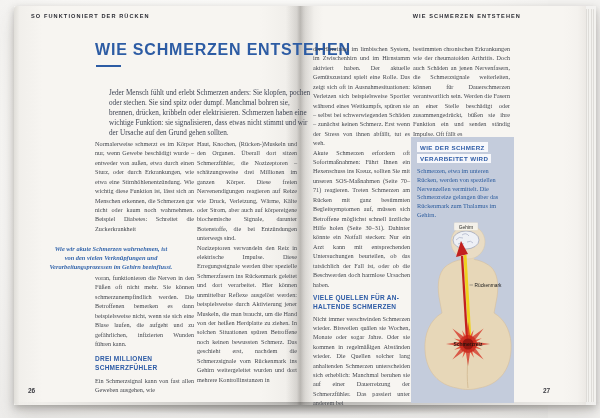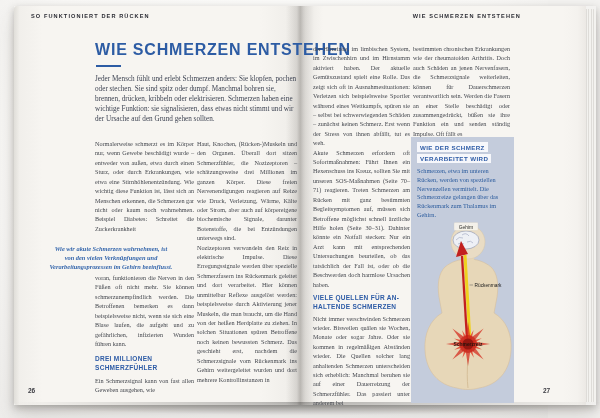--- a/index.html
+++ b/index.html
@@ -21,21 +21,21 @@
   .gutter{position:absolute;left:272px;top:0;width:28px;height:100%;
     background:linear-gradient(90deg,rgba(70,64,58,0) 0%,rgba(70,64,58,.10) 38%,rgba(70,64,58,.22) 50%,rgba(70,64,58,.12) 62%,rgba(70,64,58,0) 100%);}
   .content{position:absolute;inset:0;}
   .running-head{position:absolute;top:13px;font-family:"Liberation Sans",sans-serif;
     font-size:5.6px;font-weight:bold;letter-spacing:1.1px;color:#2c2d35;}
   .rh-left{left:31px;}
   .rh-right{right:27px;}
   .page-title{position:absolute;left:95px;top:41px;margin:0;font-family:"Liberation Sans",sans-serif;
     font-size:16px;font-weight:bold;letter-spacing:.8px;color:#2d5ca4;}
   .title-rule{position:absolute;left:96px;top:65px;width:25px;height:2px;background:#2d5ca4;}
-  .intro{position:absolute;left:95px;top:75px;width:202px;margin:0;
+  .intro{position:absolute;left:95px;top:75px;width:202px;margin:14px;
     font-size:7.2px;line-height:1.38;color:#3e4453;}
   .body{position:absolute;margin:0;font-size:6.2px;line-height:1.52;color:#45484f;
     text-align:justify;text-align-last:left;hyphens:auto;}
   .body p{margin:0;}
   .subhead{font-family:"Liberation Sans",sans-serif;font-size:6.5px;font-weight:bold;
     letter-spacing:.3px;color:#2d5ba6;line-height:1.35;}
   .subhead-abs{position:absolute;width:99px;margin:0;}
   .flow-subhead{margin:5px 0 2px 0;}
   .quote{position:absolute;left:30px;top:244px;width:162px;text-align:center;
     font-style:italic;font-weight:bold;font-size:6.4px;line-height:1.42;color:#3566ac;}

